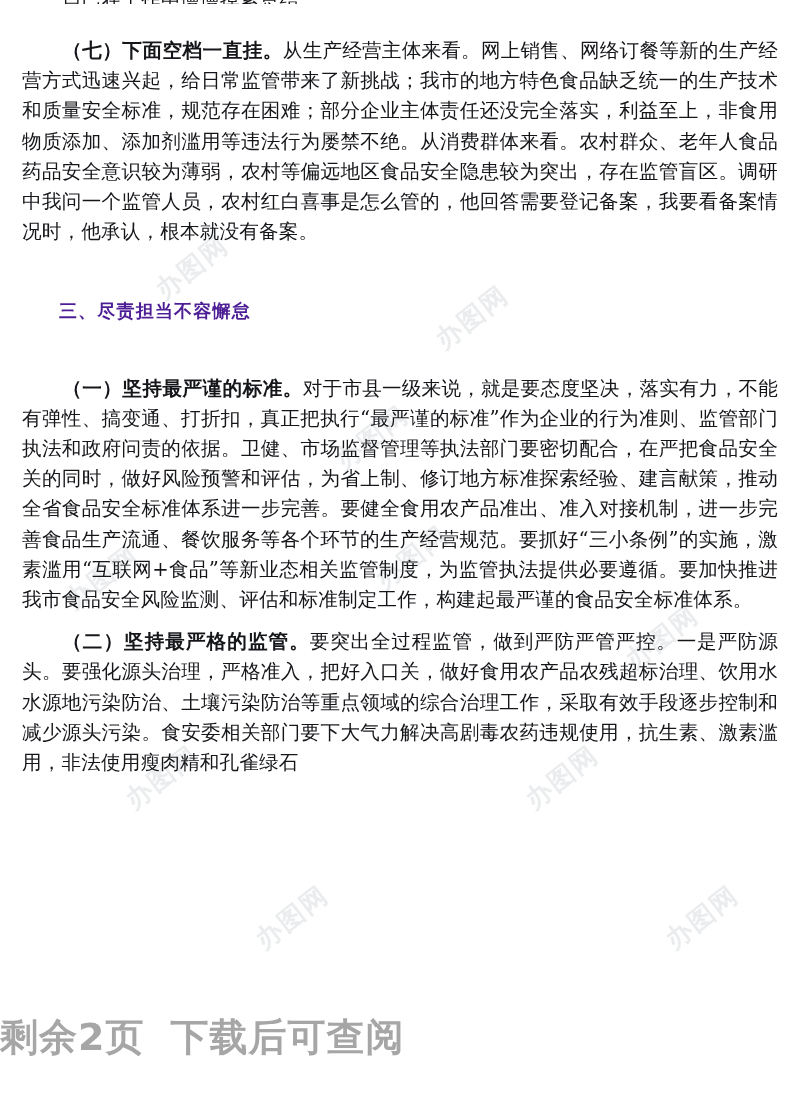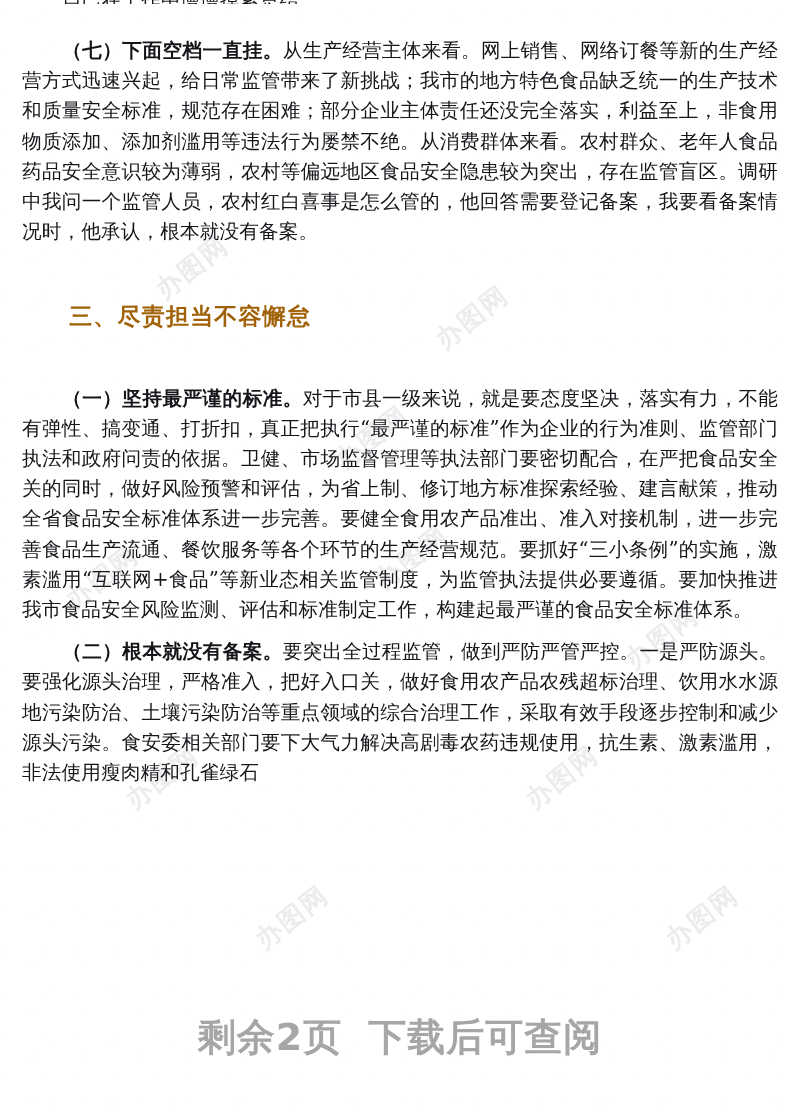--- a/index.html
+++ b/index.html
@@ -74,36 +74,36 @@
   .clipline .p { text-indent: 2.05em; }
 
   
   b, .hd {
     font-weight: 700;
     letter-spacing: 0.4px;
   }
 
   
   .section-head {
-    font-size: 23px;
+    font-size: 18px;
     line-height: 30.2px;
     font-weight: 700;
-    color: #a16207;
+    color: #4c1d95;
     text-indent: 2.05em;
     letter-spacing: 1.2px;
-    font-family: Liberation Serif, serif;
+    font-family: Liberation Mono, monospace;
   }
 
   
   #banner {
     position: absolute;
     left: 0;
     top: 1012px;
     width: 800px;
-    text-align: center;
+    text-align: left;
     color: #a6a6a6;
     font-family: "DejaVu Sans", "Liberation Sans", sans-serif;
     font-weight: 700;
     font-size: 38px;
     letter-spacing: 1px;
     white-space: pre;
     user-select: none;
   }
   #banner .b-sep { display: inline-block; width: 26px; }
 
@@ -161,21 +161,21 @@
 
     <div class="gap-sm"></div>
 
 
     <div class="gap-md"></div>
 
     <p class="p indent"><b class="hd">（一）坚持最严谨的标准。</b><span>对于市县一级来说，就是要态度坚决，落实有力，不能有弹性、搞变通、打折扣，真正把执行“最严谨的标准”作为企业的行为准则、监管部门执法和政府问责的依据。卫健、市场监督管理等执法部门要密切配合，在严把食品安全关的同时，做好风险预警和评估，为省上制、修订地方标准探索经验、建言献策，推动全省食品安全标准体系进一步完善。要健全食用农产品准出、准入对接机制，进一步完善食品生产流通、餐饮服务等各个环节的生产经营规范。要抓好“三小条例”的实施，激素滥用“互联网+食品”等新业态相关监管制度，为监管执法提供必要遵循。要加快推进我市食品安全风险监测、评估和标准制定工作，构建起最严谨的食品安全标准体系。</span></p>
 
     <div class="gap-sm"></div>
 
-    <p class="p indent"><b class="hd">（二）根本就没有备案。</b><span>要突出全过程监管，做到严防严管严控。一是严防源头。要强化源头治理，严格准入，把好入口关，做好食用农产品农残超标治理、饮用水水源地污染防治、土壤污染防治等重点领域的综合治理工作，采取有效手段逐步控制和减少源头污染。食安委相关部门要下大气力解决高剧毒农药违规使用，抗生素、激素滥用，非法使用瘦肉精和孔雀绿石</span></p>
+    <p class="p indent"><b class="hd">（二）坚持最严格的监管。</b><span>要突出全过程监管，做到严防严管严控。一是严防源头。要强化源头治理，严格准入，把好入口关，做好食用农产品农残超标治理、饮用水水源地污染防治、土壤污染防治等重点领域的综合治理工作，采取有效手段逐步控制和减少源头污染。食安委相关部门要下大气力解决高剧毒农药违规使用，抗生素、激素滥用，非法使用瘦肉精和孔雀绿石</span></p>
 
   </div>
 
   <div id="grain"></div>
 
   <div id="banner"><span>剩余2页</span><span class="b-sep"></span><span>下载后可查阅</span></div>
 
 </div>
 
 </body></html>

